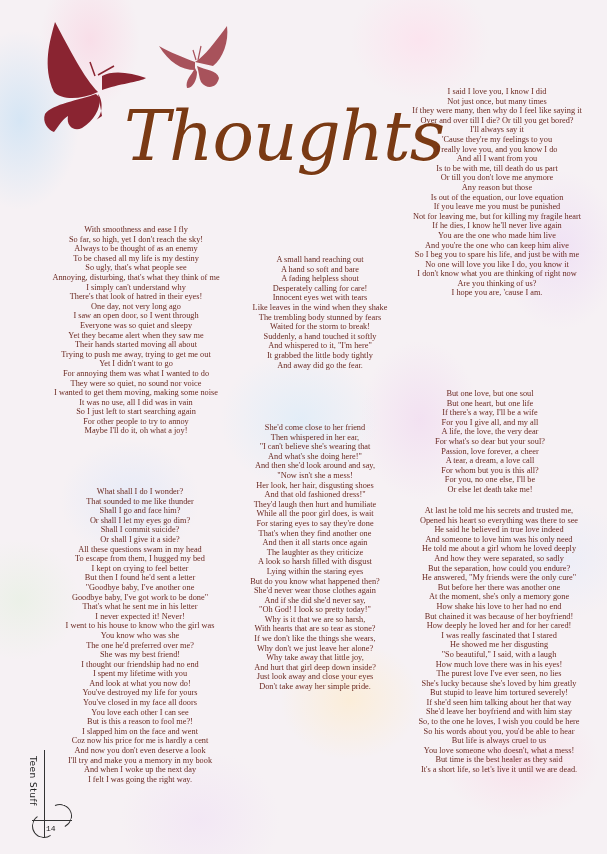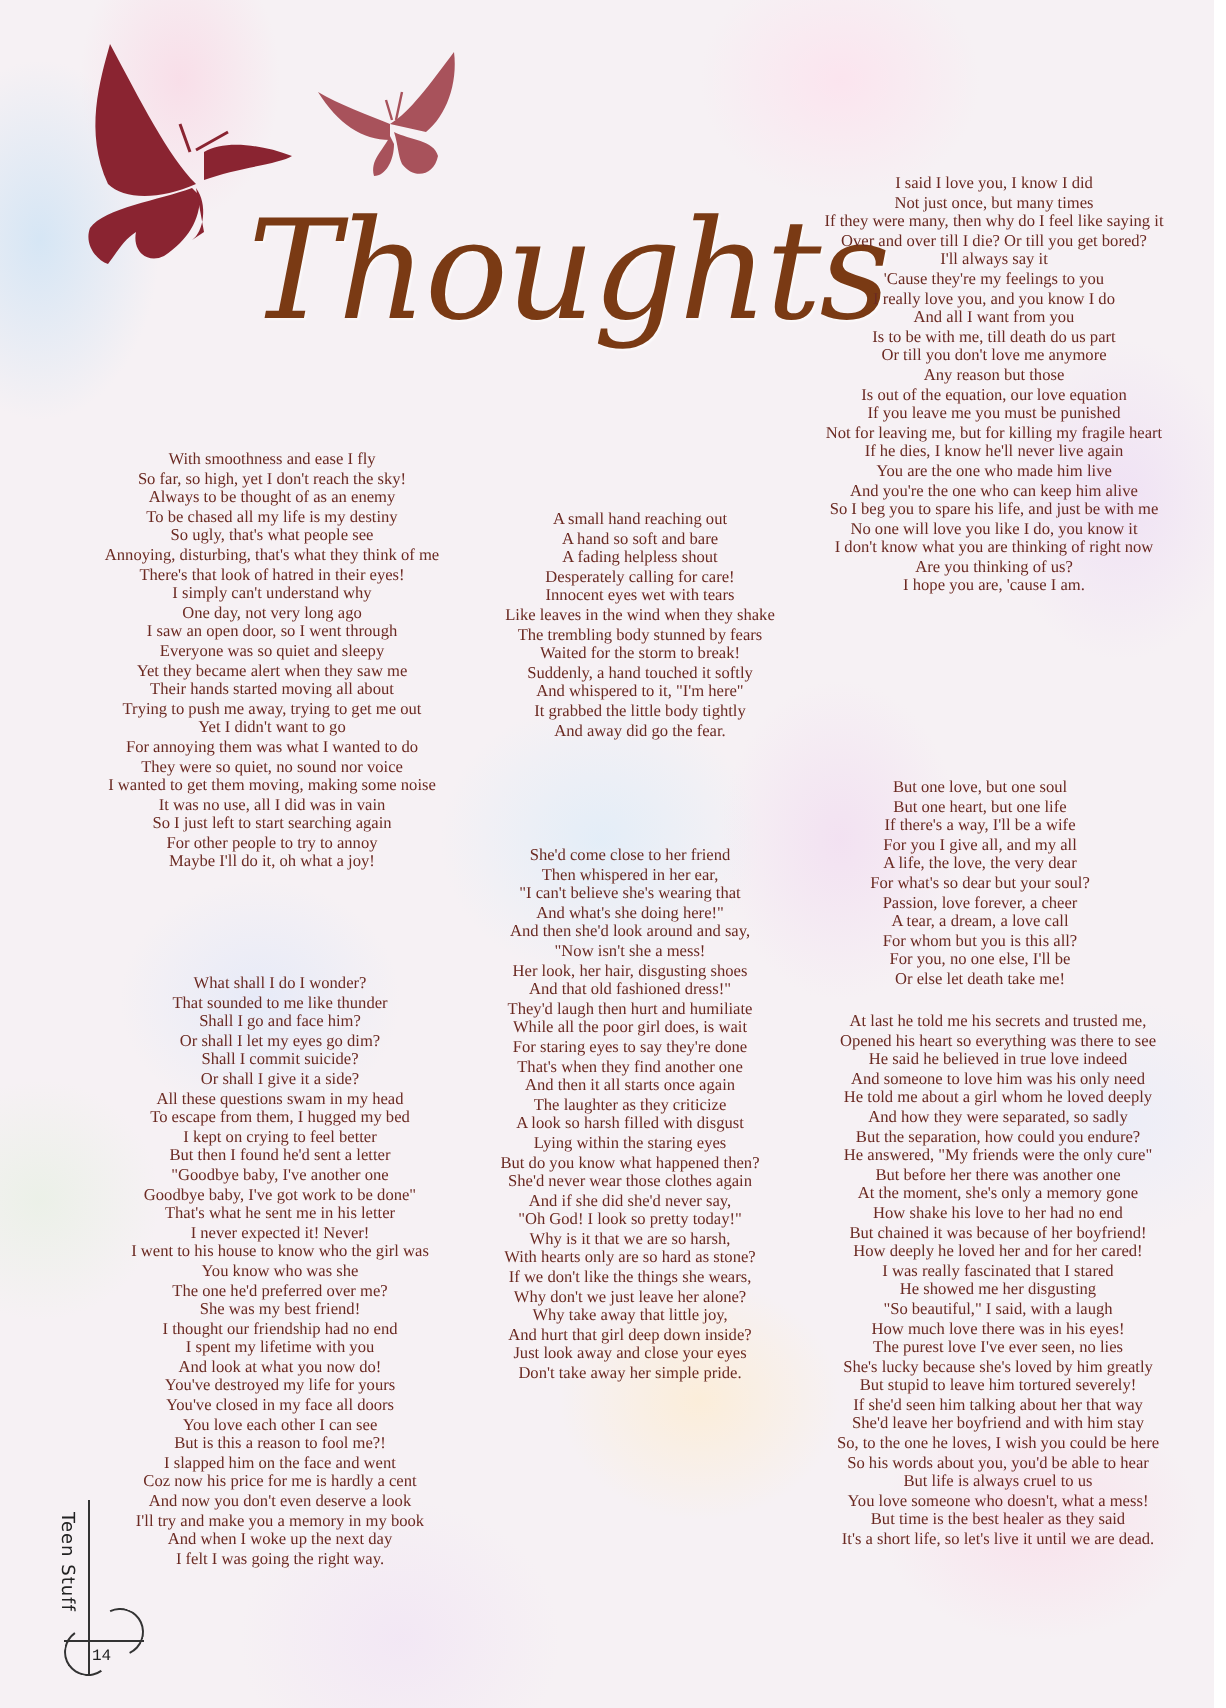--- a/index.html
+++ b/index.html
@@ -87,22 +87,22 @@
 
   <div class="title">Thoughts</div>
 
   <div class="poem" style="left:16px;top:225px;width:240px;">
     <span class="line">With smoothness and ease I fly</span>
     <span class="line">So far, so high, yet I don't reach the sky!</span>
     <span class="line">Always to be thought of as an enemy</span>
     <span class="line">To be chased all my life is my destiny</span>
     <span class="line">So ugly, that's what people see</span>
     <span class="line">Annoying, disturbing, that's what they think of me</span>
+    <span class="line">I simply can't understand why</span>
     <span class="line">There's that look of hatred in their eyes!</span>
-    <span class="line">I simply can't understand why</span>
     <span class="line">One day, not very long ago</span>
     <span class="line">I saw an open door, so I went through</span>
     <span class="line">Everyone was so quiet and sleepy</span>
     <span class="line">Yet they became alert when they saw me</span>
     <span class="line">Their hands started moving all about</span>
     <span class="line">Trying to push me away, trying to get me out</span>
     <span class="line">Yet I didn't want to go</span>
     <span class="line">For annoying them was what I wanted to do</span>
     <span class="line">They were so quiet, no sound nor voice</span>
     <span class="line">I wanted to get them moving, making some noise</span>
@@ -181,21 +181,21 @@
     <span class="line">That's when they find another one</span>
     <span class="line">And then it all starts once again</span>
     <span class="line">The laughter as they criticize</span>
     <span class="line">A look so harsh filled with disgust</span>
     <span class="line">Lying within the staring eyes</span>
     <span class="line">But do you know what happened then?</span>
     <span class="line">She'd never wear those clothes again</span>
     <span class="line">And if she did she'd never say,</span>
     <span class="line">"Oh God! I look so pretty today!"</span>
     <span class="line">Why is it that we are so harsh,</span>
-    <span class="line">With hearts only are so hard as stone?</span>
+    <span class="line">With hearts that are so tear as stone?</span>
     <span class="line">If we don't like the things she wears,</span>
     <span class="line">Why don't we just leave her alone?</span>
     <span class="line">Why take away that little joy,</span>
     <span class="line">And hurt that girl deep down inside?</span>
     <span class="line">Just look away and close your eyes</span>
     <span class="line">Don't take away her simple pride.</span>
   </div>
 
   <div class="poem" style="left:40px;top:487px;width:200px;">
     <span class="line">What shall I do I wonder?</span>

